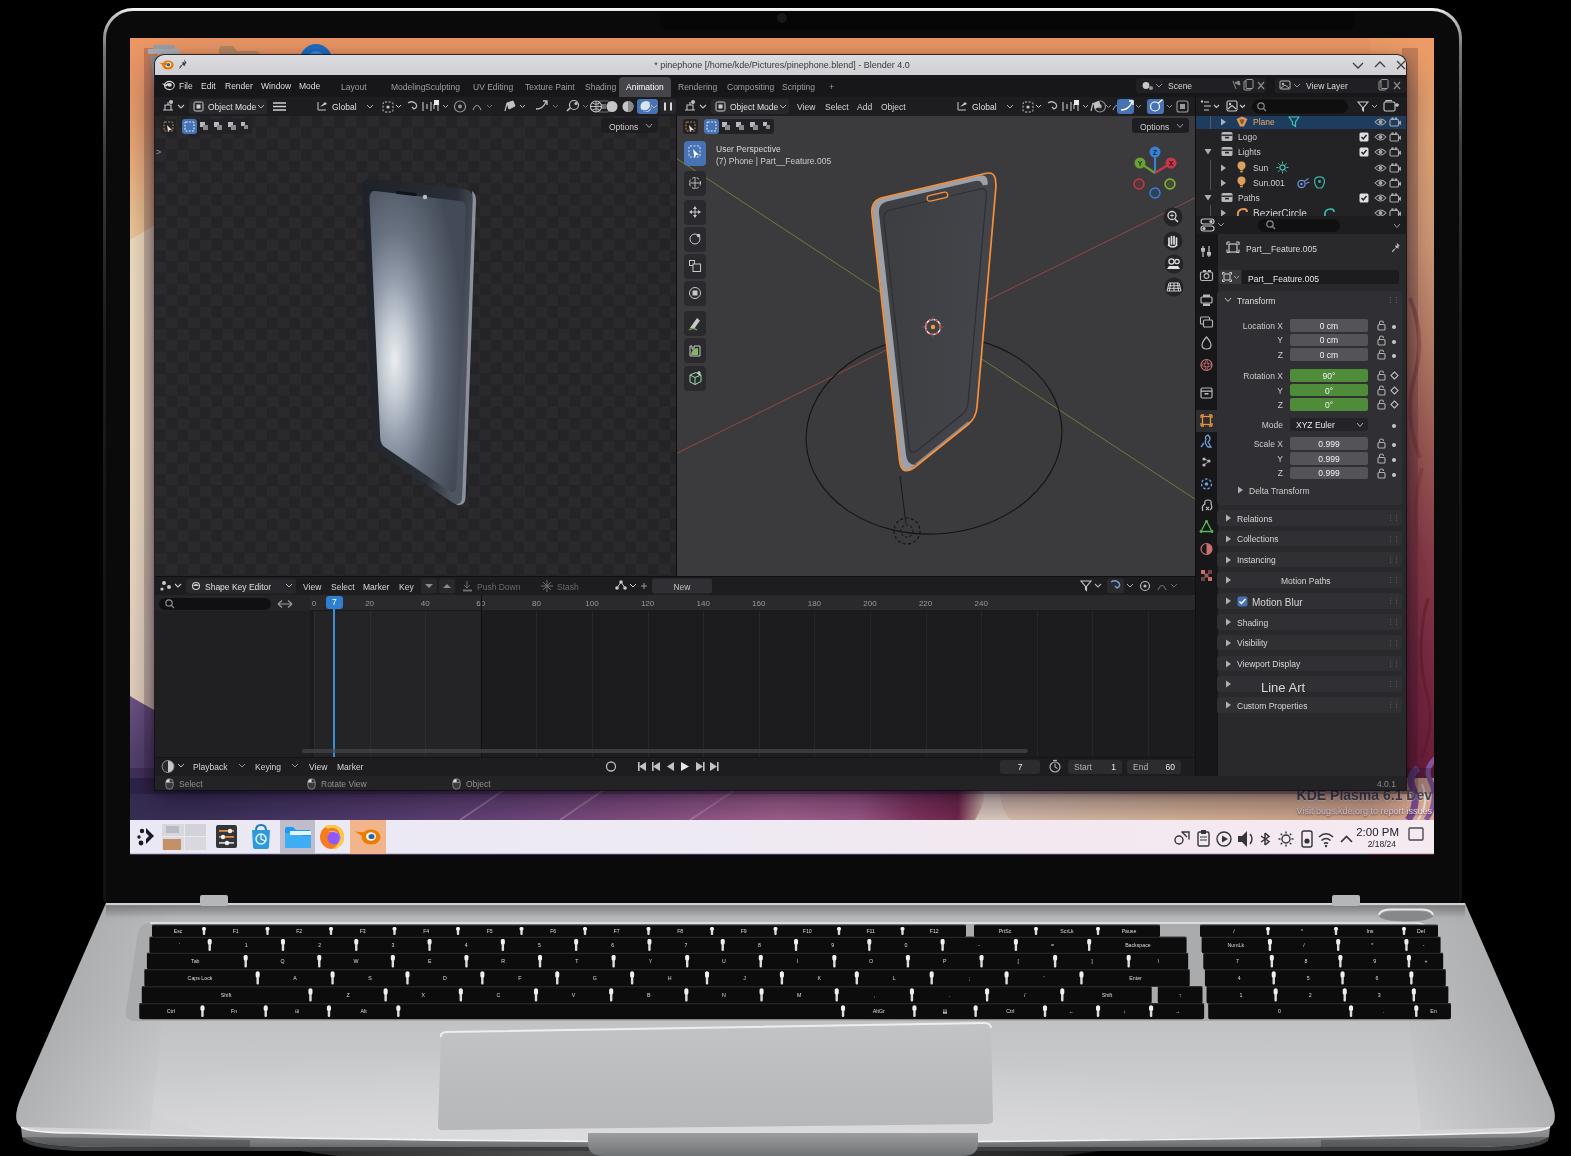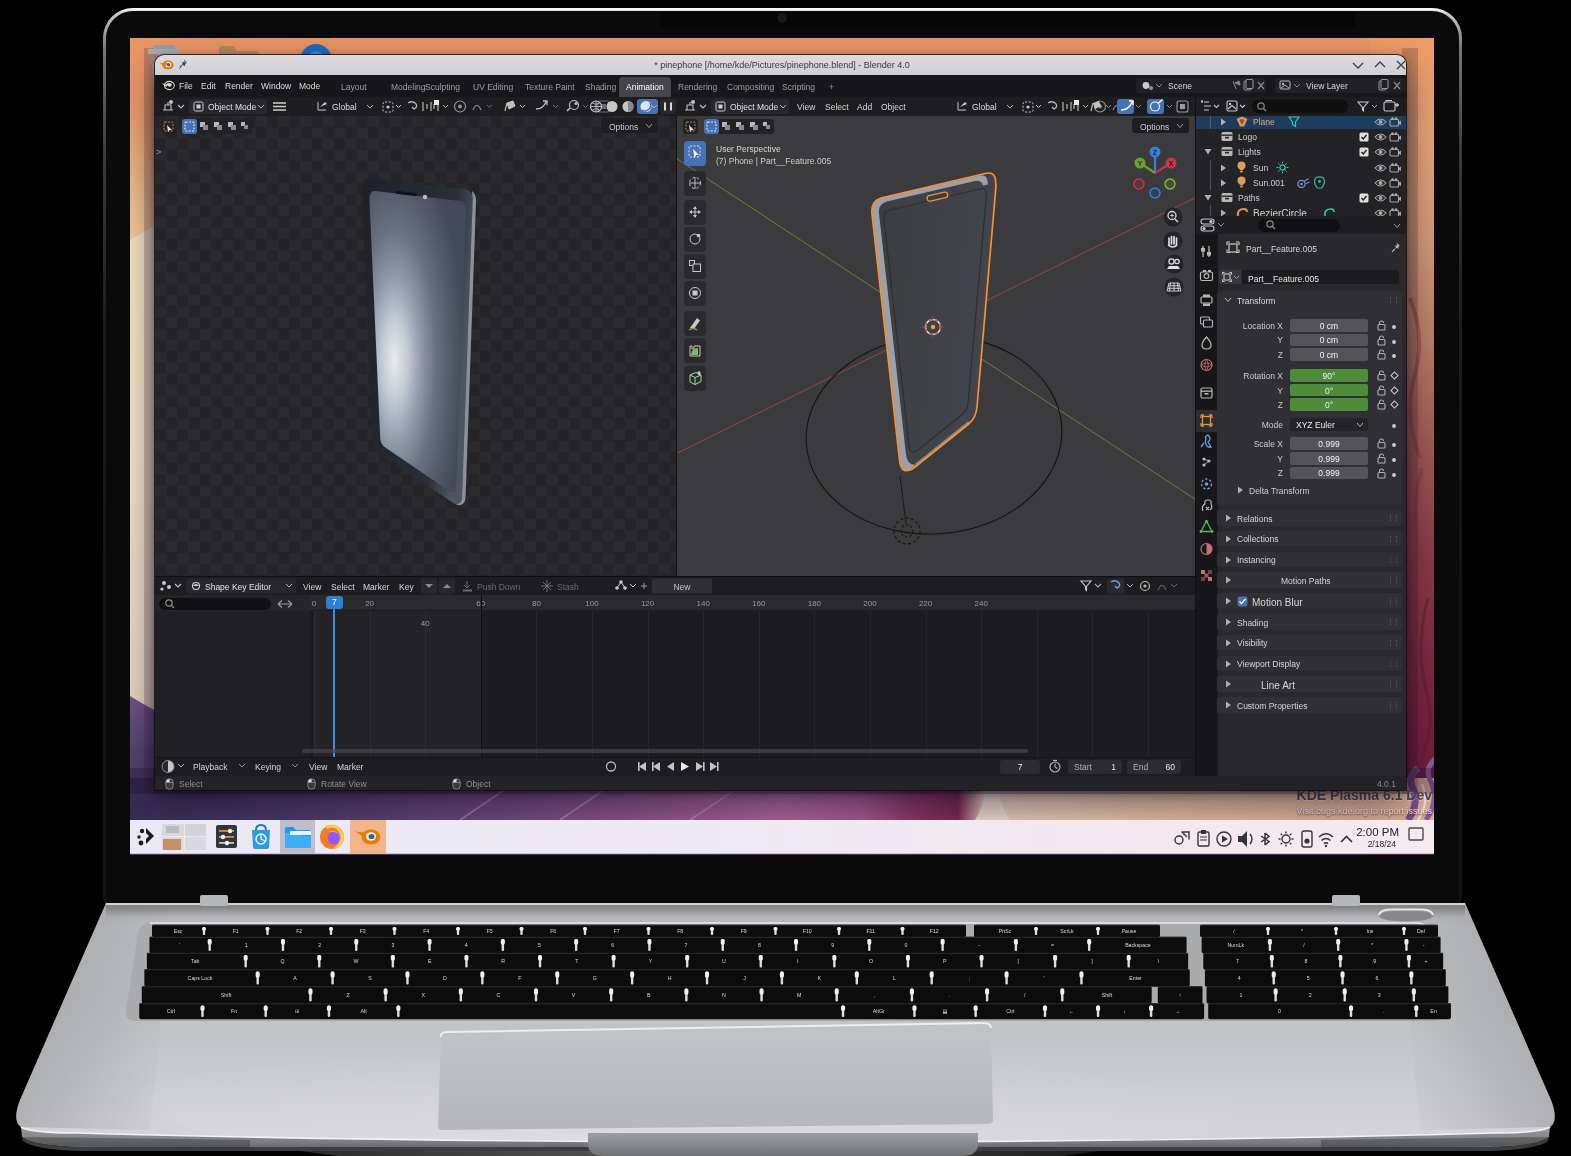--- a/index.html
+++ b/index.html
@@ -1278,21 +1278,21 @@
         <div style="position:absolute;left:1062px;top:600.5999999999998px;width:185px;height:15.5px;background:#303034;border-radius:3px;"></div>
         <svg width="7" height="8" viewBox="0 0 7 8" style="position:absolute;left:1070px;top:604.5999999999998px">
           <path d="M1,0.5 L6,4 L1,7.5 Z" fill="#b0b0b0"></path>
         </svg>
         <div style="position:absolute;left:1082px;top:605.0999999999998px;font-size:8.5px;color:#d6d6d6;white-space:nowrap;line-height:1;">Viewport Display</div>
         <div style="position:absolute;left:1232px;top:604.5999999999998px;font-size:7px;color:#7a7a7a;white-space:nowrap;line-height:1;letter-spacing:-1px;">⋮⋮</div>
         <div style="position:absolute;left:1062px;top:621.3999999999997px;width:185px;height:15.5px;background:#303034;border-radius:3px;"></div>
         <svg width="7" height="8" viewBox="0 0 7 8" style="position:absolute;left:1070px;top:625.3999999999997px">
           <path d="M1,0.5 L6,4 L1,7.5 Z" fill="#b0b0b0"></path>
         </svg>
-        <div style="position:absolute;left:1082px;top:625.8999999999997px;font-size:10px;color:#d6d6d6;white-space:nowrap;line-height:1;padding-left:24px;">Line Art</div>
+        <div style="position:absolute;left:1082px;top:625.8999999999997px;font-size:13px;color:#d6d6d6;white-space:nowrap;line-height:1;padding-left:24px;">Line Art</div>
         <div style="position:absolute;left:1232px;top:625.3999999999997px;font-size:7px;color:#7a7a7a;white-space:nowrap;line-height:1;letter-spacing:-1px;">⋮⋮</div>
         <div style="position:absolute;left:1062px;top:642.1999999999997px;width:185px;height:15.5px;background:#303034;border-radius:3px;"></div>
         <svg width="7" height="8" viewBox="0 0 7 8" style="position:absolute;left:1070px;top:646.1999999999997px">
           <path d="M1,0.5 L6,4 L1,7.5 Z" fill="#b0b0b0"></path>
         </svg>
         <div style="position:absolute;left:1082px;top:646.6999999999997px;font-size:8.5px;color:#d6d6d6;white-space:nowrap;line-height:1;">Custom Properties</div>
         <div style="position:absolute;left:1232px;top:646.1999999999997px;font-size:7px;color:#7a7a7a;white-space:nowrap;line-height:1;letter-spacing:-1px;">⋮⋮</div>
         <div style="position:absolute;left:0px;top:522px;width:1041px;height:18px;background:#1d1d20;"></div>
         <svg width="560" height="18" viewBox="0 0 560 18" style="position:absolute;left:0;top:522px">
 <g stroke="#c8c8c8" fill="none" stroke-width="1.1">
@@ -1352,21 +1352,21 @@
 <circle cx="5" cy="5" r="3.2" fill="none" stroke="#8a8a8a" stroke-width="1.2"></circle>
           <path d="M7.5,7.5 L10,10" stroke="#8a8a8a" stroke-width="1.2"></path>
 </svg>
         <svg width="16" height="12" viewBox="0 0 16 12" style="position:absolute;left:122px;top:543px">
 <path d="M1,6 L5,2.5 M1,6 L5,9.5 M1,6 L15,6 M15,6 L11,2.5 M15,6 L11,9.5" stroke="#9a9a9a" fill="none" stroke-width="1.2"></path>
 </svg>
         <div style="position:absolute;left:155px;top:540px;width:886px;height:162px;background-color:#1c1c1f;background-image:repeating-linear-gradient(90deg,#27272a 0px,#27272a 1px,transparent 1px,transparent 55.6px);background-position:4px 0;"></div>
         <div style="position:absolute;left:155px;top:540px;width:886px;height:16px;background:#2a2a2d;border-bottom:1px solid #1a1a1c;"></div>
         <div style="position:absolute;left:159.0px;top:544.5px;transform:translateX(-50%);font-size:8px;color:#9a9a9a;line-height:1;">0</div>
         <div style="position:absolute;left:214.6px;top:544.5px;transform:translateX(-50%);font-size:8px;color:#9a9a9a;line-height:1;">20</div>
-        <div style="position:absolute;left:270.2px;top:544.5px;transform:translateX(-50%);font-size:8px;color:#9a9a9a;line-height:1;margin-top:20px;">40</div>
+        <div style="position:absolute;left:270.2px;top:544.5px;transform:translateX(-50%);font-size:8px;color:#9a9a9a;line-height:1;">40</div>
         <div style="position:absolute;left:325.8px;top:544.5px;transform:translateX(-50%);font-size:8px;color:#9a9a9a;line-height:1;">60</div>
         <div style="position:absolute;left:381.4px;top:544.5px;transform:translateX(-50%);font-size:8px;color:#9a9a9a;line-height:1;">80</div>
         <div style="position:absolute;left:437.0px;top:544.5px;transform:translateX(-50%);font-size:8px;color:#9a9a9a;line-height:1;">100</div>
         <div style="position:absolute;left:492.6px;top:544.5px;transform:translateX(-50%);font-size:8px;color:#9a9a9a;line-height:1;">120</div>
         <div style="position:absolute;left:548.2px;top:544.5px;transform:translateX(-50%);font-size:8px;color:#9a9a9a;line-height:1;">140</div>
         <div style="position:absolute;left:603.8px;top:544.5px;transform:translateX(-50%);font-size:8px;color:#9a9a9a;line-height:1;">160</div>
         <div style="position:absolute;left:659.4px;top:544.5px;transform:translateX(-50%);font-size:8px;color:#9a9a9a;line-height:1;">180</div>
         <div style="position:absolute;left:715.0px;top:544.5px;transform:translateX(-50%);font-size:8px;color:#9a9a9a;line-height:1;">200</div>
         <div style="position:absolute;left:770.6px;top:544.5px;transform:translateX(-50%);font-size:8px;color:#9a9a9a;line-height:1;">220</div>
         <div style="position:absolute;left:826.2px;top:544.5px;transform:translateX(-50%);font-size:8px;color:#9a9a9a;line-height:1;">240</div>

